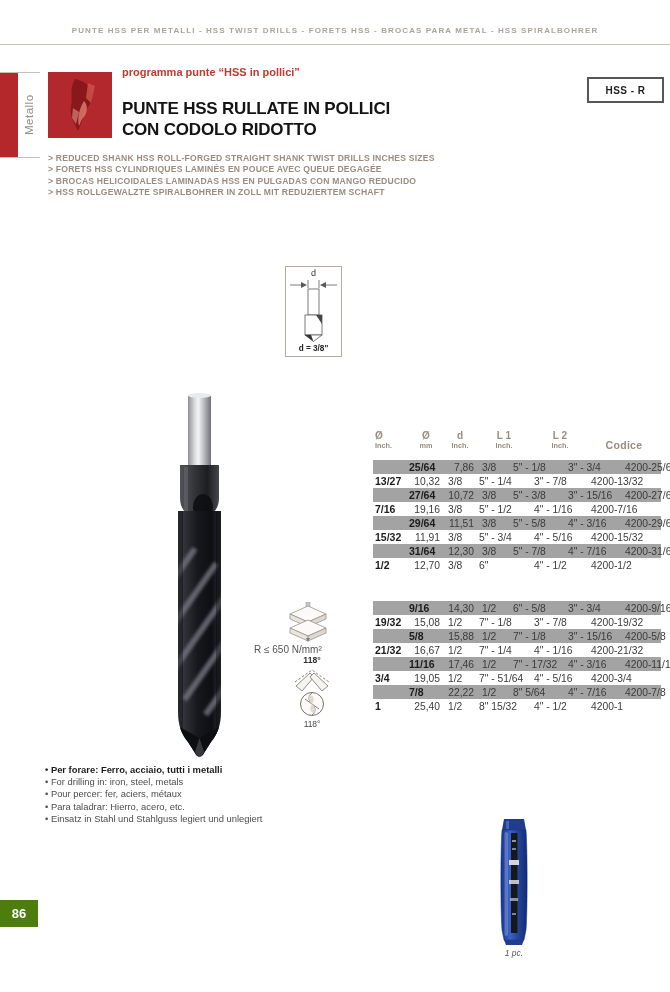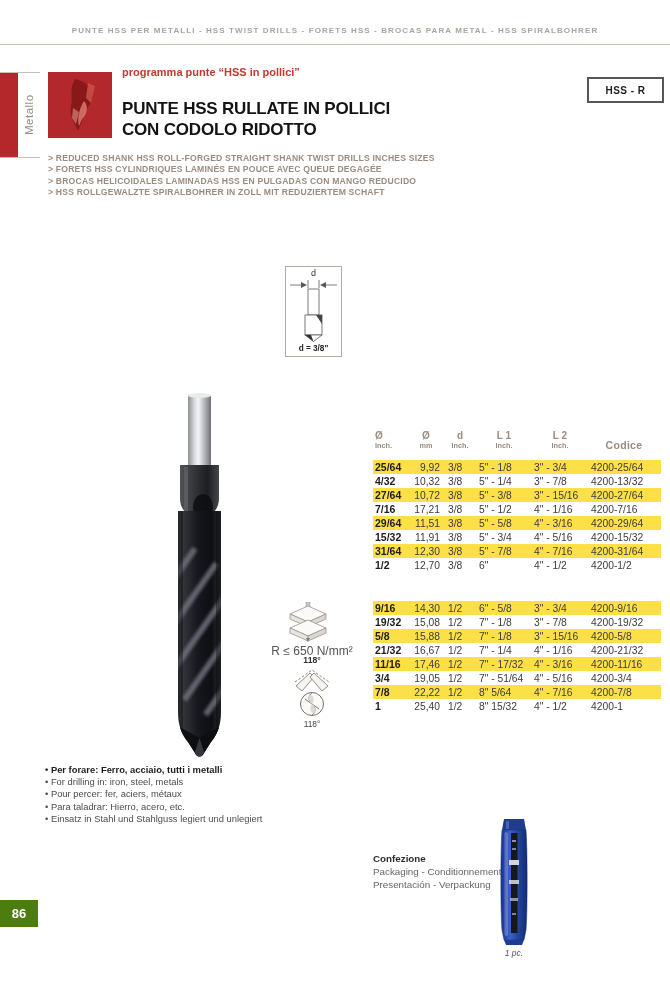--- a/index.html
+++ b/index.html
@@ -50,37 +50,37 @@
 
   
   .diagram { left:285px; top:266px; width:57px; height:91px; border:1px solid #b3aca3; box-sizing:border-box; background:#fff; }
   .diagram .dim-label { position:absolute; top:1px; left:0; width:100%; text-align:center; font-size:9px; color:#333; }
   .diagram .dim-value { position:absolute; bottom:3px; left:0; width:100%; text-align:center; font-size:8.2px; font-weight:bold; color:#222; }
   .diagram svg { position:absolute; top:12px; left:0; }
 
   .drill-photo { left:148px; top:386px; width:112px; height:382px; }
 
   .sym-strength-icon { left:286px; top:602px; width:44px; height:40px; }
-  .sym-strength-label { left:262px; top:644px; width:100px; text-align:center; font-size:12px; color:#555; }
+  .sym-strength-label { left:254px; top:644px; width:100px; text-align:left; font-size:10px; color:#555; }
   .sym-angle-label { left:285px; top:655px; width:54px; text-align:center; font-size:8.6px; font-weight:bold; color:#2e2e2e; }
   .sym-angle-icon { left:292px; top:666px; width:40px; height:26px; }
   .sym-section-icon { left:299px; top:691px; width:26px; height:26px; }
   .sym-section-label { left:285px; top:719px; width:54px; text-align:center; font-size:8.4px; color:#444; }
 
   
   .size-table { left:373px; top:430px; width:288px; }
   .thead { display:grid; grid-template-columns:34px 38px 30px 58px 54px 74px; height:30px; }
   .hcell { display:flex; flex-direction:column; justify-content:flex-start; align-items:center; color:#9b8c7f; }
   .hcell .l1 { font-size:10px; font-weight:bold; line-height:11px; }
   .hcell .l2 { font-size:7.3px; font-weight:bold; line-height:9px; }
   .hcell.h0 { align-items:flex-start; padding-left:2px; }
   .hcell.h5 { justify-content:center; }
   .hcell.h5 .l1 { font-size:10.5px; letter-spacing:0.3px; }
   .trow { display:grid; grid-template-columns:34px 38px 30px 58px 54px 74px; height:14px; align-items:center; }
-  .trow.shade { background:#fde047; }
+  .trow.shade { background:#a3a3a3;padding-left:34px; }
   .trow.group-gap { margin-top:29px; }
   .tcell { font-size:10.3px; color:#3b3b3b; white-space:nowrap; }
   .tcell.c0 { font-weight:bold; color:#1c1c1c; padding-left:2px; font-size:10.5px; }
   .tcell.c1 { text-align:right; padding-right:5px; }
   .tcell.c2 { padding-left:3px; }
   .tcell.c3 { padding-left:4px; }
   .tcell.c4 { padding-left:1px; }
   .tcell.c5 { padding-left:4px; }
 
   .usage { left:45px; top:764px; }
@@ -268,45 +268,45 @@
         <span class="l1">L 2</span>
         <span class="l2">Inch.</span>
       </div>
       <div class="hcell h5">
         <span class="l1">Codice</span>
       </div>
     </div>
     <div>
         <div class="trow shade">
           <div class="tcell c0">25/64</div>
-          <div class="tcell c1">9,92</div>
+          <div class="tcell c1">7,86</div>
           <div class="tcell c2">3/8</div>
           <div class="tcell c3">5" - 1/8</div>
           <div class="tcell c4">3" - 3/4</div>
           <div class="tcell c5">4200-25/64</div>
         </div>
         <div class="trow">
-          <div class="tcell c0">4/32</div>
+          <div class="tcell c0">13/27</div>
           <div class="tcell c1">10,32</div>
           <div class="tcell c2">3/8</div>
           <div class="tcell c3">5" - 1/4</div>
           <div class="tcell c4">3" - 7/8</div>
           <div class="tcell c5">4200-13/32</div>
         </div>
         <div class="trow shade">
           <div class="tcell c0">27/64</div>
           <div class="tcell c1">10,72</div>
           <div class="tcell c2">3/8</div>
           <div class="tcell c3">5" - 3/8</div>
           <div class="tcell c4">3" - 15/16</div>
           <div class="tcell c5">4200-27/64</div>
         </div>
         <div class="trow">
           <div class="tcell c0">7/16</div>
-          <div class="tcell c1">17,21</div>
+          <div class="tcell c1">19,16</div>
           <div class="tcell c2">3/8</div>
           <div class="tcell c3">5" - 1/2</div>
           <div class="tcell c4">4" - 1/16</div>
           <div class="tcell c5">4200-7/16</div>
         </div>
         <div class="trow shade">
           <div class="tcell c0">29/64</div>
           <div class="tcell c1">11,51</div>
           <div class="tcell c2">3/8</div>
           <div class="tcell c3">5" - 5/8</div>
@@ -405,25 +405,20 @@
   </div>
 
   <div class="abs usage">
     <div class="b">• Per forare: Ferro, acciaio, tutti i metalli</div>
     <div>• For drilling in: iron, steel, metals</div>
     <div>• Pour percer: fer, aciers, métaux</div>
     <div>• Para taladrar: Hierro, acero, etc.</div>
     <div>• Einsatz in Stahl und Stahlguss legiert und unlegiert</div>
   </div>
 
-  <div class="abs pack-text">
-    <div class="t">Confezione</div>
-    <div class="s">Packaging - Conditionnement</div>
-    <div class="s">Presentación - Verpackung</div>
-  </div>
 
   <div class="abs package">
     <svg width="40" height="128" viewBox="0 0 40 128">
       <defs>
         <linearGradient id="gPack" x1="0" y1="0" x2="1" y2="0">
           <stop offset="0" stop-color="#16338c"></stop>
             <stop offset="0.35" stop-color="#3d62c8"></stop>
           <stop offset="0.6" stop-color="#274a9f"></stop>
             <stop offset="1" stop-color="#122a75"></stop>
         </linearGradient>

